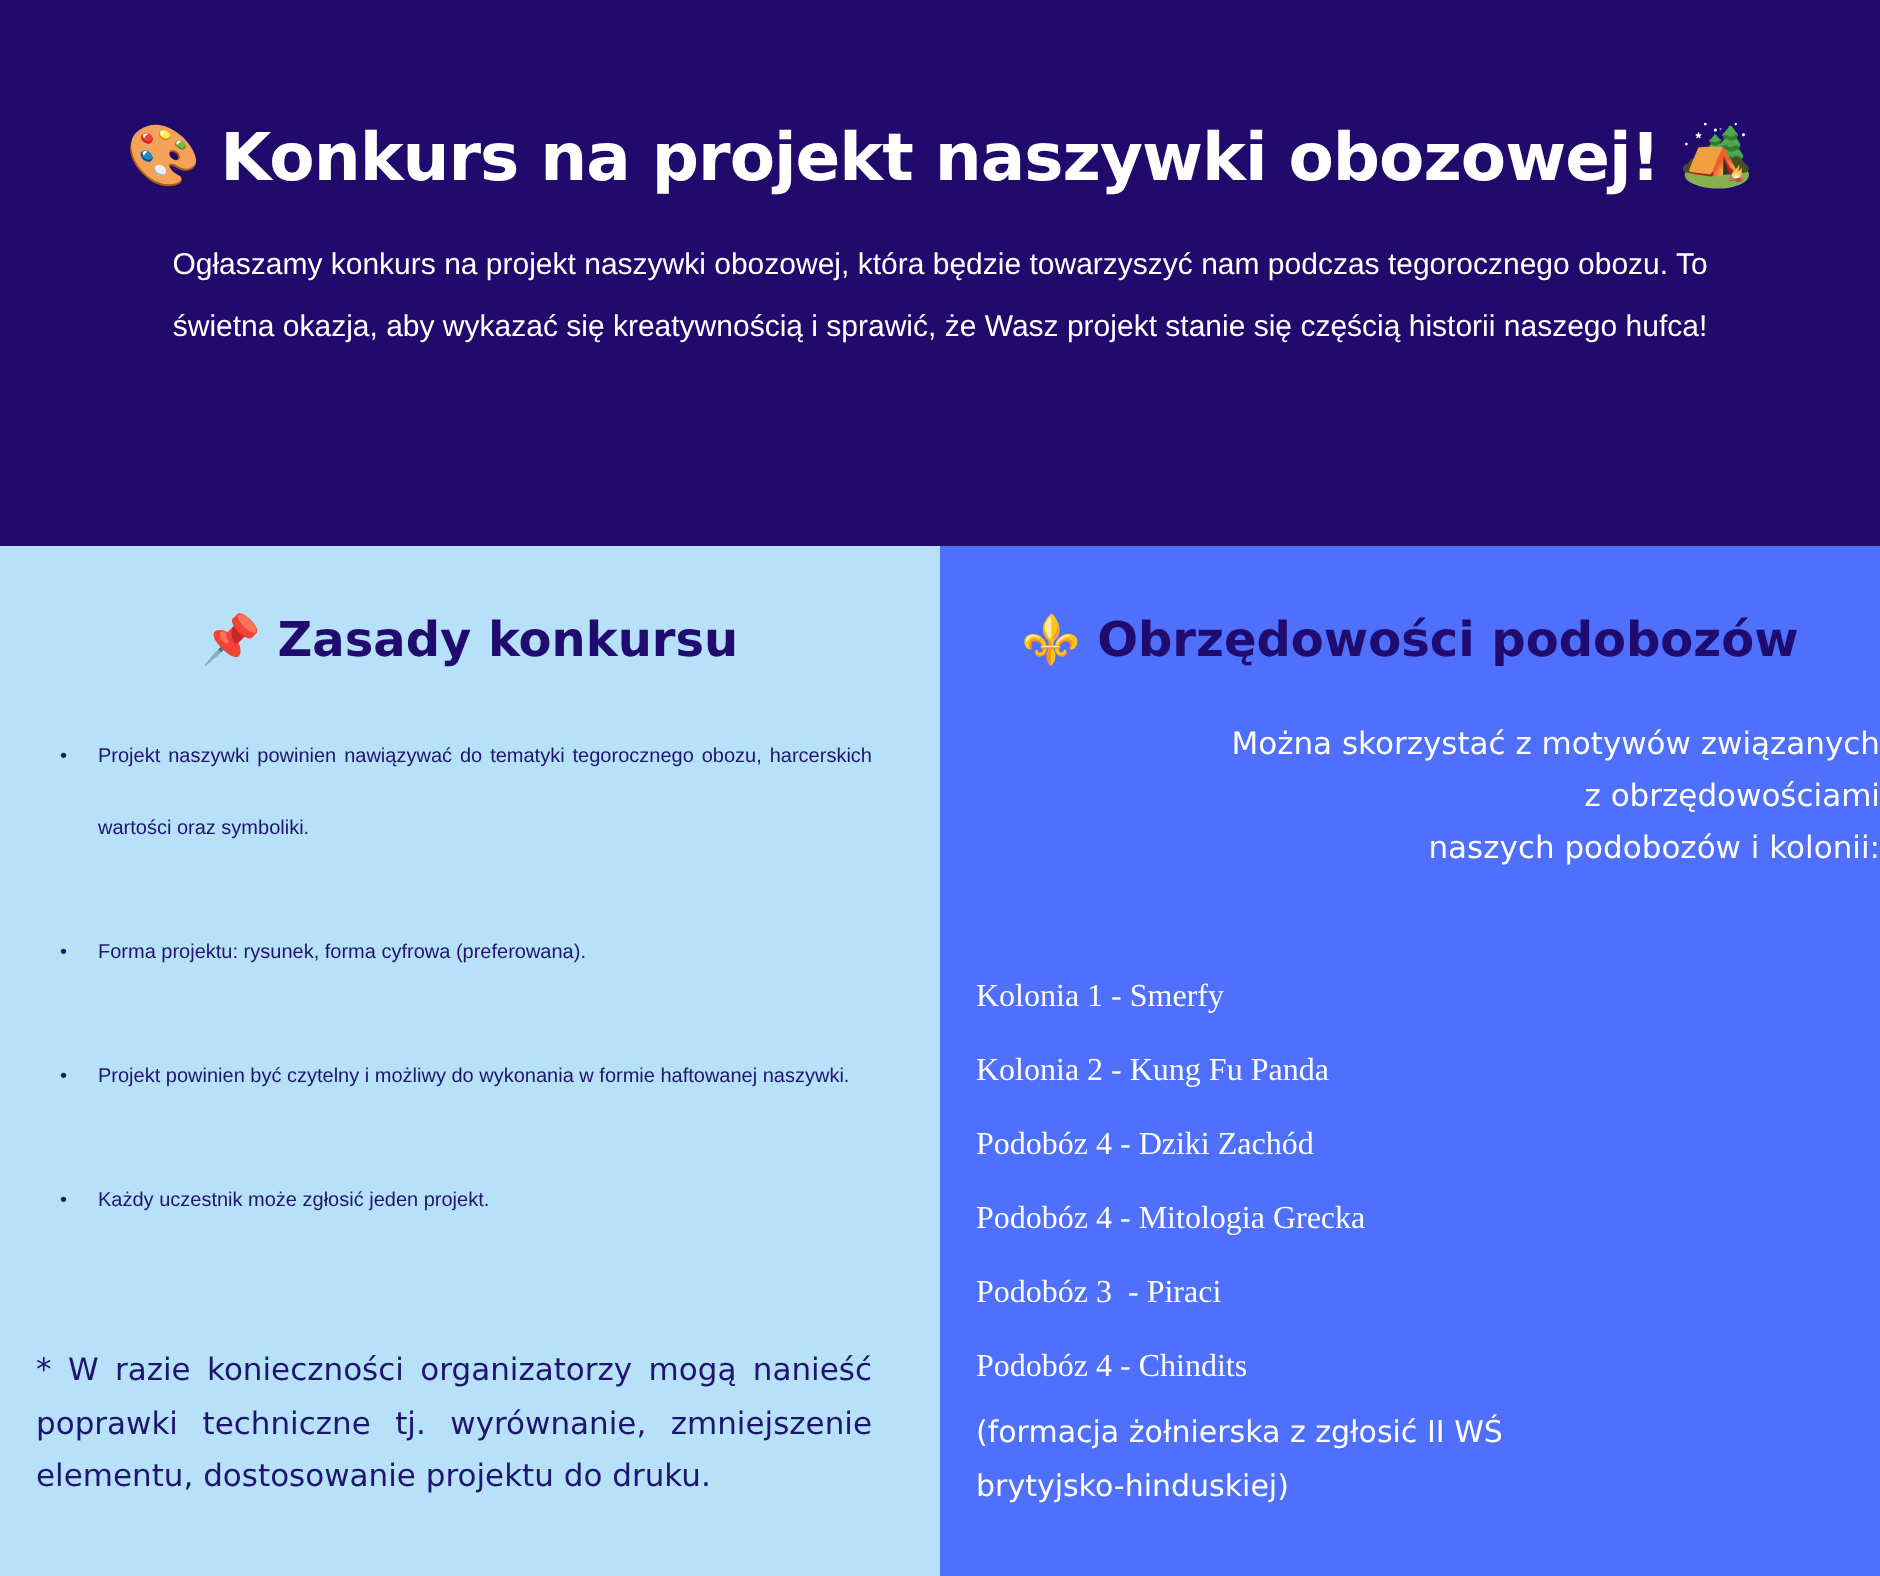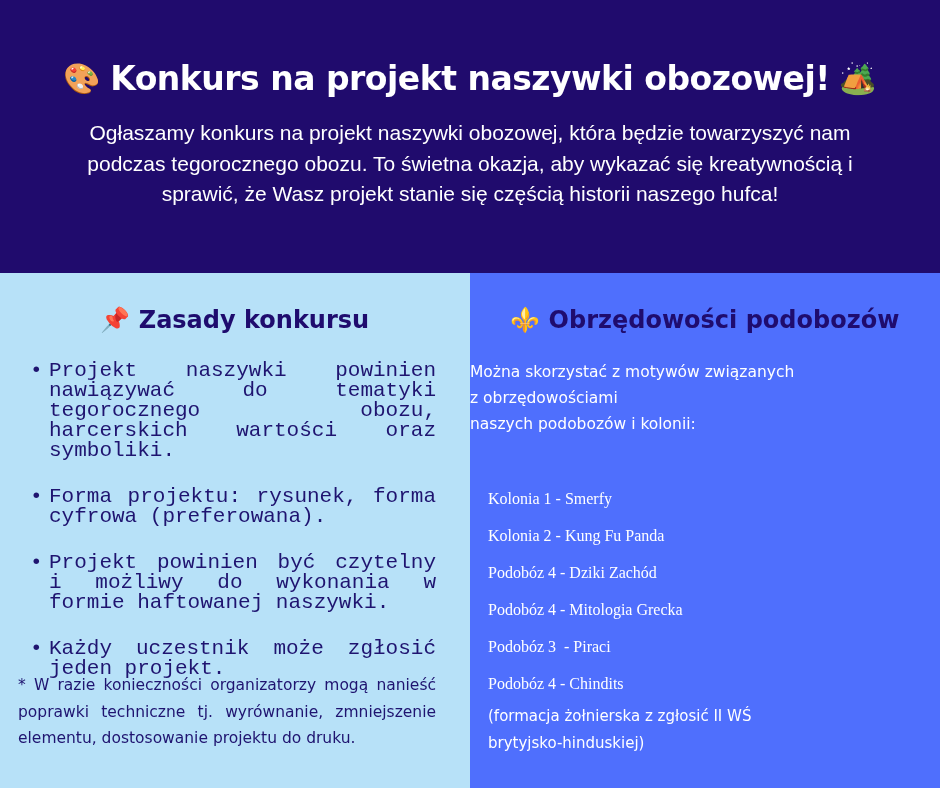--- a/index.html
+++ b/index.html
@@ -10,50 +10,50 @@
   }
   .title {
     position: absolute; left: 0; right: 0; top: 55px;
     font-family: "DejaVu Sans", sans-serif; font-weight: bold;
     font-size: 33px; letter-spacing: -0.5px; line-height: 48px;
     display: flex; justify-content: center; align-items: center; gap: 10px;
   }
   .title .emoji { font-size: 30px; }
   .intro {
     position: absolute; left: 70px; right: 70px; top: 118px;
-    font-family: "Liberation Sans", sans-serif; font-size: 21px; line-height: 30.5px;
+    font-family: "Liberation Sans", sans-serif; font-size: 15px; line-height: 30.5px;
   }
   .left {
     position: absolute; left: 0; top: 273px; width: 470px; height: 515px;
     background: #b7e1f8; color: #1f1470;
   }
   .right {
     position: absolute; left: 470px; top: 273px; width: 470px; height: 515px;
     background: #4f6ffd; color: #ffffff;
   }
   .sec-title {
     position: absolute; left: 0; right: 0; top: 33px; text-align: center;
     font-family: "DejaVu Sans", sans-serif; font-weight: bold; font-size: 24px; color: #1f0c6e;
     display: flex; justify-content: center; align-items: center; gap: 8px;
   }
   .right .sec-title { color: #1f0c6e; }
   .rules {
     position: absolute; left: 28px; width: 408px; top: 88px;
-    font-family: Liberation Mono, monospace; font-size: 21px; line-height: 20px;
+    font-family: Liberation Sans, sans-serif; font-size: 10px; line-height: 36px;
     margin: 0; padding: 0; list-style: none;
   }
   .rules li { position: relative; padding-left: 21px; text-align: justify; margin-bottom: 26px; }
   .rules li::before { content: "•"; position: absolute; left: 2px; top: 0; }
   .note {
     position: absolute; left: 18px; width: 418px; top: 399px;
     font-family: "DejaVu Sans", sans-serif; font-size: 15.5px; line-height: 26.5px;
     text-align: justify;
   }
   .lead {
-    position: absolute; left: 0; right: 0; top: 86px; text-align: left;
+    position: absolute; left: 0; right: 0; top: 86px; text-align: right;
     font-family: "DejaVu Sans", sans-serif; font-size: 15.5px; line-height: 26px;
   }
   .groups {
     position: absolute; left: 18px; top: 207px; margin: 0; padding: 0; list-style: none;
     font-family: Liberation Serif, serif; font-size: 16px; line-height: 37px;
   }
   .groups li { white-space: pre; }
   .footnote {
     position: absolute; left: 18px; top: 430px; width: 440px;
     font-family: "DejaVu Sans", sans-serif; font-size: 15px; line-height: 27px;

